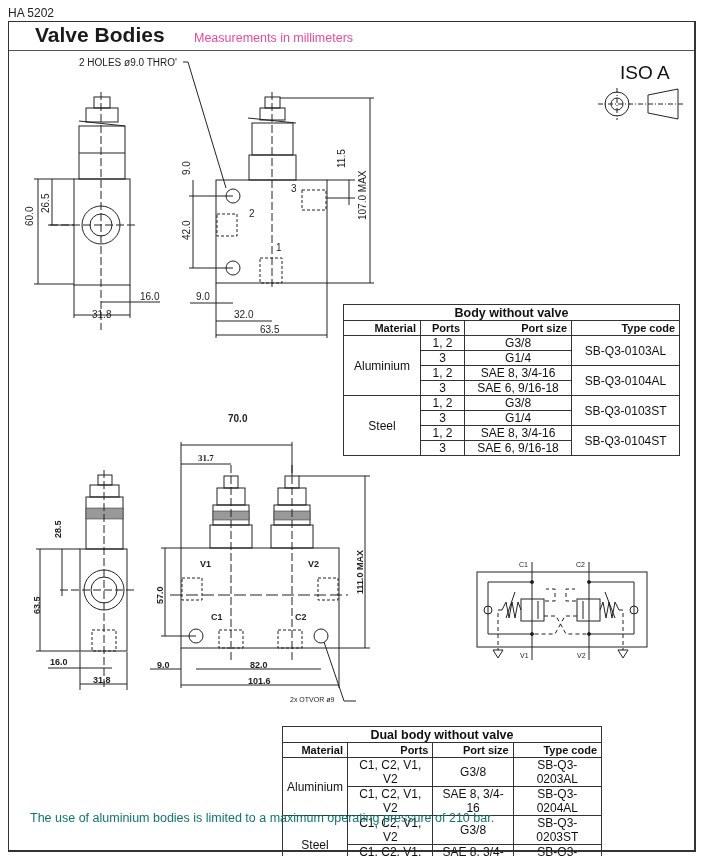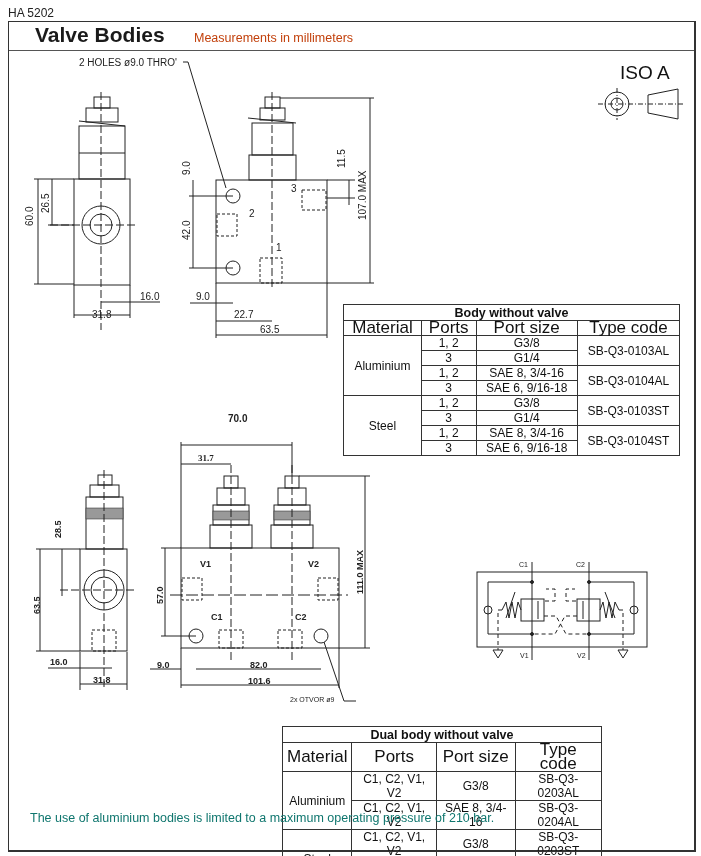--- a/index.html
+++ b/index.html
@@ -3,32 +3,32 @@
 <meta charset="utf-8">
 <style>
   html, body { margin:0; padding:0; background:#ffffff; }
   body { width:701px; height:856px; position:relative; overflow:hidden;
          font-family:"Liberation Sans", sans-serif; color:#111; }
   .doc-code { position:absolute; left:8px; top:6px; font-size:12px; color:#222; }
   .frame { position:absolute; left:8px; top:21px; width:688px; height:830px;
            border:1px solid #333; border-right:2px solid #333; box-sizing:border-box;padding-left:8px; }
   .header { position:absolute; left:0; top:0; right:0; height:28px; border-bottom:1px solid #555; }
   .title { position:absolute; left:26px; top:1px; font-size:21px; font-weight:bold; color:#1a1a1a; }
-  .subtitle { position:absolute; left:185px; top:9px; font-size:12.5px; color:#c2410c; }
+  .subtitle { position:absolute; left:185px; top:9px; font-size:12.5px; color:#ec4899; }
   .note { position:absolute; left:30px; top:811px; font-size:12.5px; color:#0f766e; }
   .bottom-rule { position:absolute; left:8px; top:851px; width:688px; border-top:1px solid #333; }
 
   .iso { position:absolute; left:620px; top:62px; font-size:19px; color:#111; }
   .label-sm { position:absolute; font-size:10px; color:#222; white-space:nowrap; }
 
   svg.draw { position:absolute; left:0; top:0; }
 
   table.spec { position:absolute; border-collapse:collapse; font-size:12px; color:#111;padding-left:40px; }
   table.spec td, table.spec th { border:1px solid #333; text-align:center; padding:0 4px; height:14px; line-height:14px; }
-  table.spec th { font-weight:normal; font-size:17px; }
+  table.spec th { font-weight:bold; font-size:11px;text-align:right; }
   table.spec .cap { font-weight:bold; font-size:12.5px; height:15px; }
   #t1 { left:343px; top:304px; width:337px; }
   #t2 { left:282px; top:726px; width:320px; }
 </style>
 </head>
 <body>
 
 <div class="doc-code">HA 5202</div>
 
 <div class="frame">
@@ -206,21 +206,21 @@
 <div class="label-sm" style="left:79px;top:57px;">2 HOLES ø9.0 THRO'</div>
 <div class="label-sm" style="left:24px;top:226px;transform:rotate(-90deg);transform-origin:left top;">60.0</div>
 <div class="label-sm" style="left:40px;top:213px;transform:rotate(-90deg);transform-origin:left top;">26.5</div>
 <div class="label-sm" style="left:92px;top:309px;">31.8</div>
 <div class="label-sm" style="left:140px;top:291px;">16.0</div>
 <div class="label-sm" style="left:181px;top:175px;transform:rotate(-90deg);transform-origin:left top;">9.0</div>
 <div class="label-sm" style="left:181px;top:240px;transform:rotate(-90deg);transform-origin:left top;">42.0</div>
 <div class="label-sm" style="left:336px;top:168px;transform:rotate(-90deg);transform-origin:left top;">11.5</div>
 <div class="label-sm" style="left:357px;top:220px;transform:rotate(-90deg);transform-origin:left top;">107.0 MAX</div>
 <div class="label-sm" style="left:196px;top:291px;">9.0</div>
-<div class="label-sm" style="left:234px;top:309px;">22.7</div>
+<div class="label-sm" style="left:234px;top:309px;">32.0</div>
 <div class="label-sm" style="left:260px;top:324px;">63.5</div>
 <div class="label-sm" style="left:276px;top:242px;">1</div>
 <div class="label-sm" style="left:249px;top:208px;">2</div>
 <div class="label-sm" style="left:291px;top:183px;">3</div>
 
 <div class="label-sm" style="left:32px;top:614px;transform:rotate(-90deg);transform-origin:left top;font-weight:bold;font-size:9px;">63.5</div>
 <div class="label-sm" style="left:53px;top:538px;transform:rotate(-90deg);transform-origin:left top;font-weight:bold;font-size:9px;">28.5</div>
 <div class="label-sm" style="left:93px;top:675px;font-weight:bold;font-size:9px;">31.8</div>
 <div class="label-sm" style="left:50px;top:657px;font-weight:bold;font-size:9px;">16.0</div>
 <div class="label-sm" style="left:228px;top:413px;font-weight:bold;font-size:10px;">70.0</div>

